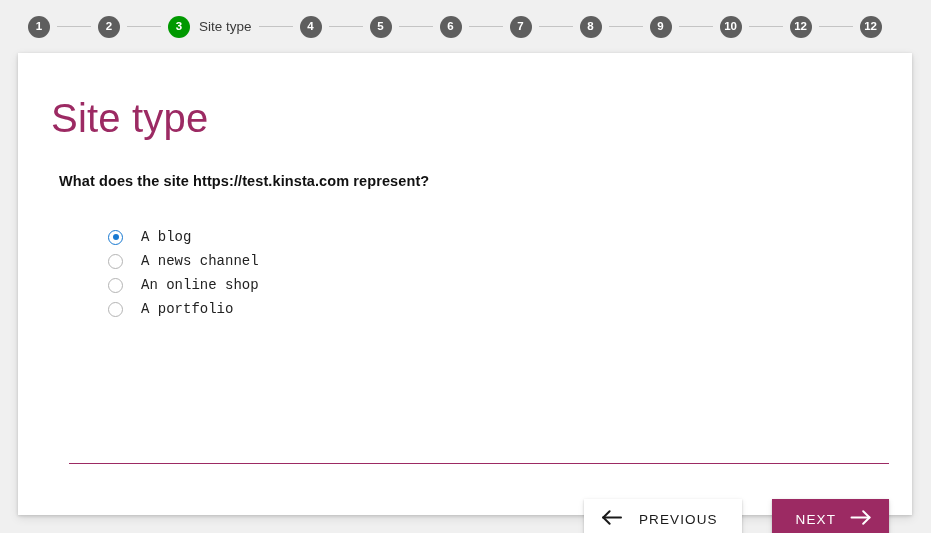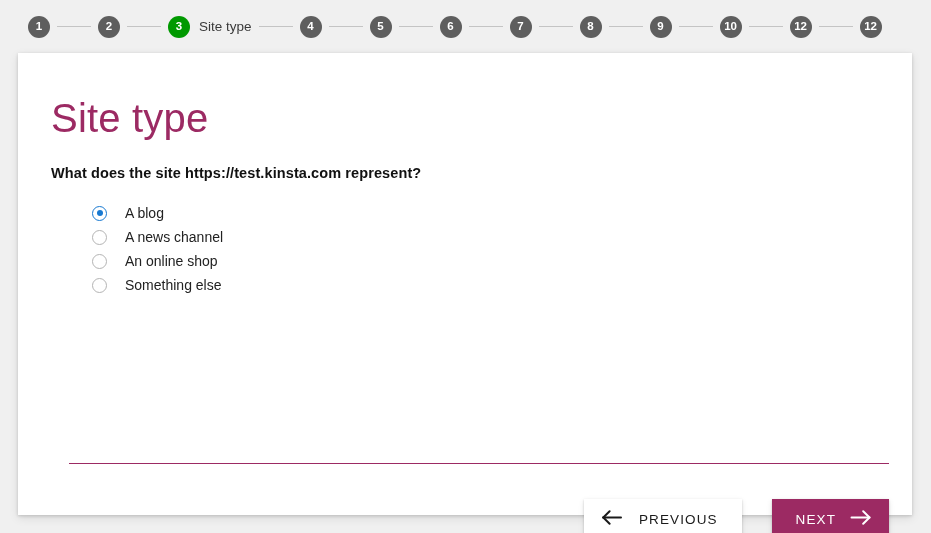--- a/index.html
+++ b/index.html
@@ -90,33 +90,34 @@
     margin: 0;
     padding-top: 42px;
     font-size: 40px;
     font-weight: 300;
     color: #9c2a63;
     letter-spacing: 0.2px;
     line-height: 1.15;
   }
 
   .question {
-    margin: 0;
+    margin: 8px;
     padding-top: 24px;
     font-size: 14.5px;
     font-weight: bold;
     color: #111111;
     letter-spacing: 0.1px;
   }
 
   
   .radio-list {
-    margin: 0;
+    margin: 16px;
     padding-top: 20px;
     list-style: none;
+    font-family: Liberation Mono, monospace;
   }
   .radio-row {
     display: flex;
     align-items: center;
     height: 24px;
     margin-bottom: 0;
     cursor: pointer;
   }
   .radio-mark {
     width: 15px;
@@ -292,25 +293,25 @@
         <span class="radio-label">A news channel</span>
       </li>
 
       <li class="radio-row">
         <span class="radio-mark"></span>
         <span class="radio-label">An online shop</span>
       </li>
 
 
 
-
       <li class="radio-row">
         <span class="radio-mark"></span>
-        <span class="radio-label">Something else</span>
+        <span class="radio-label">A portfolio</span>
       </li>
+
 
     </ul>
   </div>
 
   <div class="divider"></div>
 
   <div class="footer">
 
     <button class="btn btn-previous">
       <span class="arrow-svg">

